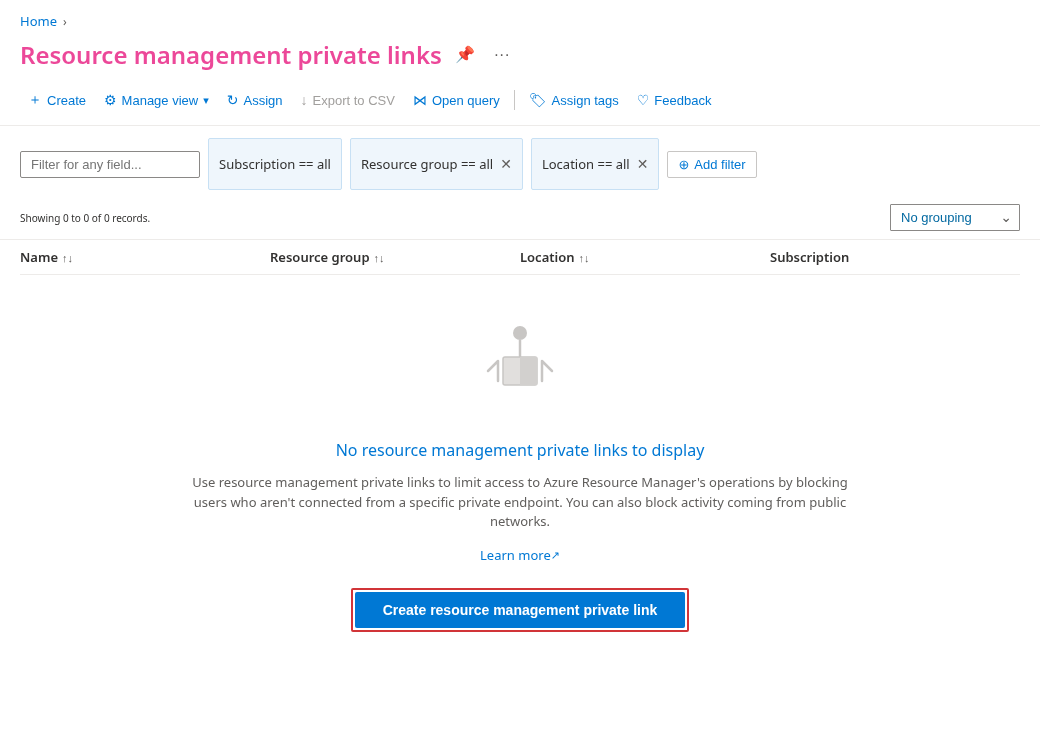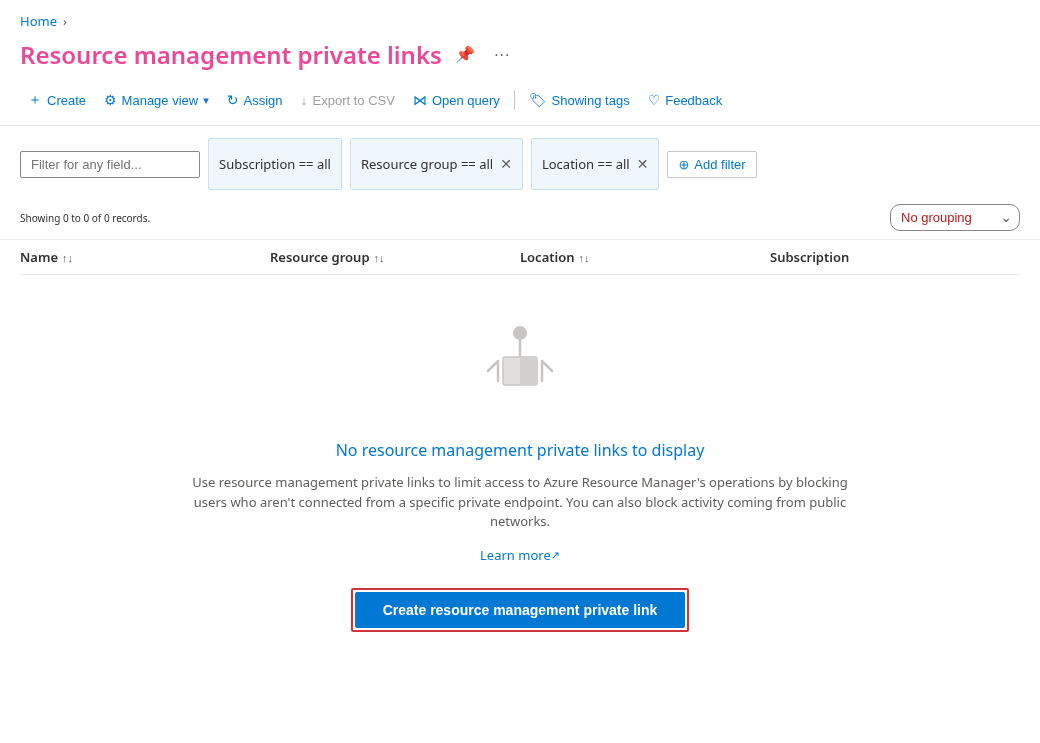--- a/index.html
+++ b/index.html
@@ -154,24 +154,24 @@
       font-size: 10px;
       color: #323130;
     }
     .grouping-select-wrapper {
       display: flex;
       align-items: center;
       gap: 4px;
     }
     .grouping-select {
       border: 1px solid #8a8886;
-      border-radius: 10px;
+      border-radius: 1px;
       padding: 5px 28px 5px 10px;
       font-size: 13px;
-      color: #b91c1c;
+      color: #0369a1;
       background: #fff;
       cursor: pointer;
       appearance: none;
       -webkit-appearance: none;
       min-width: 130px;
       outline: none;
     }
     .select-wrapper {
       position: relative;
     }
@@ -312,21 +312,21 @@
 
   <button class="toolbar-btn">
     <span class="icon">⋈</span>
     <span>Open query</span>
   </button>
 
   <div class="toolbar-separator"></div>
 
   <button class="toolbar-btn">
     <span class="icon">🏷</span>
-    <span>Showing tags</span>
+    <span>Assign tags</span>
   </button>
 
   <button class="toolbar-btn">
     <span class="icon">♡</span>
     <span>Feedback</span>
   </button>
 </div>
 
 <div class="filter-bar">
   <input class="filter-input" type="text" placeholder="Filter for any field..." style="">

